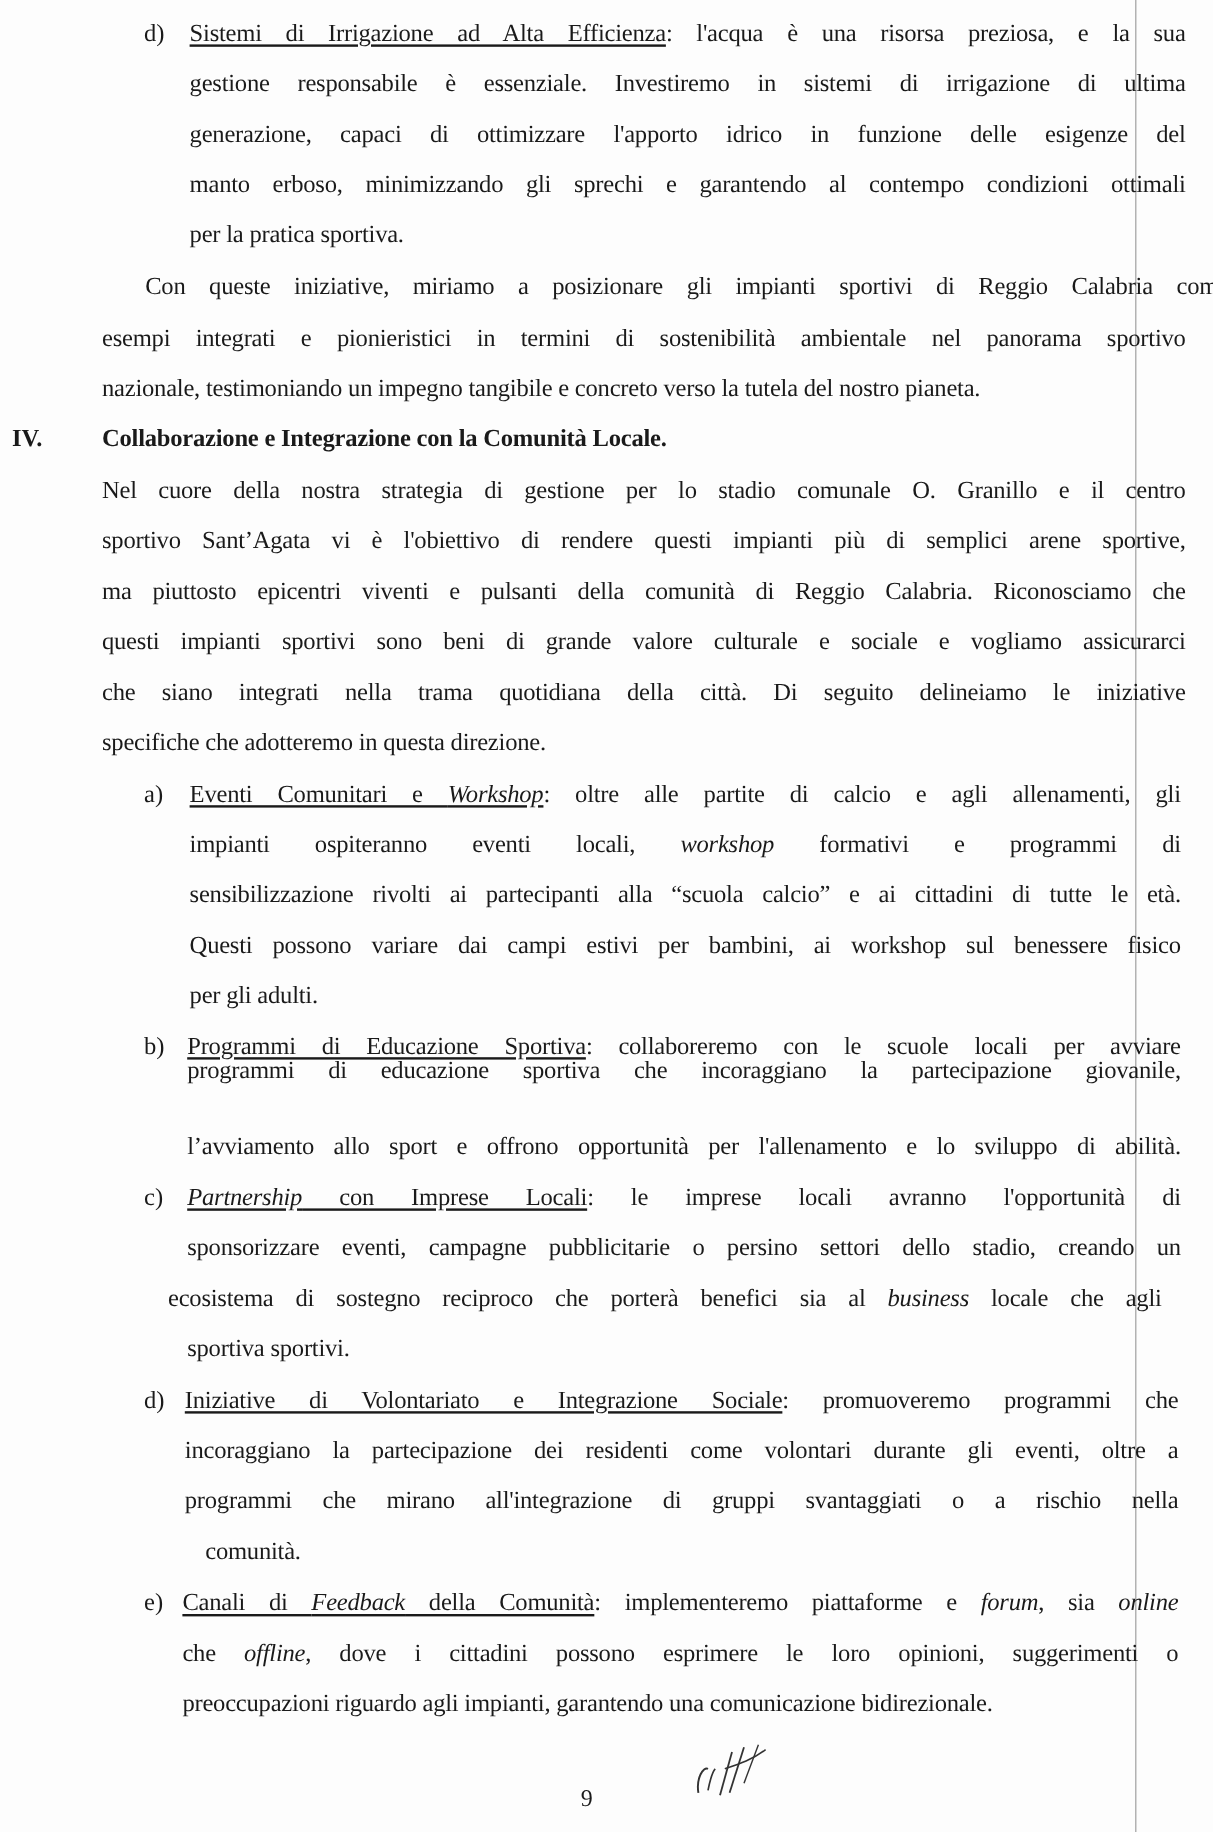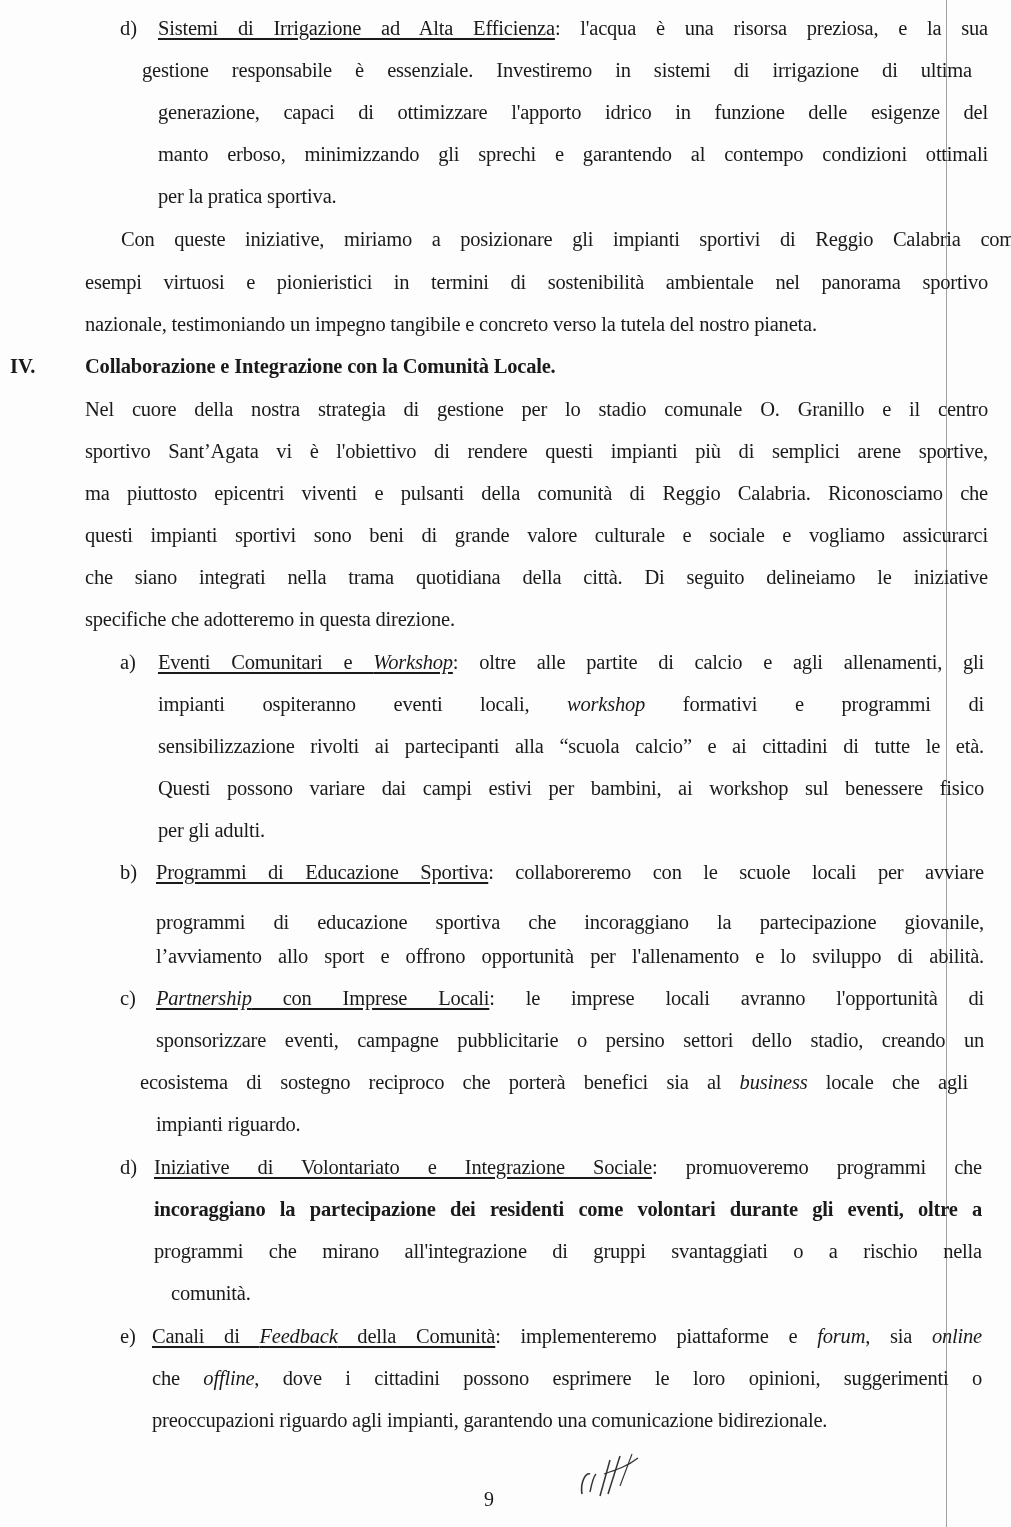--- a/index.html
+++ b/index.html
@@ -23,29 +23,29 @@
     .signature { position: absolute; left: 576px; top: 1452px; }
   </style>
 </head>
 <body>
 
 <div class="page-line"></div>
 
 <div>
   <span class="label" style="left:120px; top:16px;">d)</span>
   <div class="line just" style="left:158px; top:16px; width:830px;"><span class="u">Sistemi di Irrigazione ad Alta Efficienza</span><span>: l'acqua è una risorsa preziosa, e la sua</span></div>
-  <div class="line just" style="left:142px; top:58px; width:830px;">gestione responsabile è essenziale. Investiremo in sistemi di irrigazione di ultima</div>
+  <div class="line just" style="left:158px; top:58px; width:830px;">gestione responsabile è essenziale. Investiremo in sistemi di irrigazione di ultima</div>
   <div class="line just" style="left:158px; top:100px; width:830px;">generazione, capaci di ottimizzare l'apporto idrico in funzione delle esigenze del</div>
   <div class="line just" style="left:158px; top:142px; width:830px;">manto erboso, minimizzando gli sprechi e garantendo al contempo condizioni ottimali</div>
   <div class="line" style="left:158px; top:184px;">per la pratica sportiva.</div>
 </div>
 
 <div>
   <div class="line just" style="left:85px; top:227px; width:903px;margin-left:36px;">Con queste iniziative, miriamo a posizionare gli impianti sportivi di Reggio Calabria come</div>
-  <div class="line just" style="left:85px; top:270px; width:903px;">esempi virtuosi e pionieristici in termini di sostenibilità ambientale nel panorama sportivo</div>
+  <div class="line just" style="left:85px; top:270px; width:903px;">esempi integrati e pionieristici in termini di sostenibilità ambientale nel panorama sportivo</div>
   <div class="line" style="left:85px; top:312px;">nazionale, testimoniando un impegno tangibile e concreto verso la tutela del nostro pianeta.</div>
 </div>
 
 <div>
   <span class="label b" style="left:10px; top:354px;">IV.</span>
   <span class="line b" style="left:85px; top:354px;">Collaborazione e Integrazione con la Comunità Locale.</span>
 </div>
 
 <div>
   <div class="line just" style="left:85px; top:397px; width:903px;">Nel cuore della nostra strategia di gestione per lo stadio comunale O. Granillo e il centro</div>
@@ -61,36 +61,36 @@
   <div class="line just" style="left:158px; top:650px; width:826px;"><span class="u"><span>Eventi Comunitari e </span><span class="i">Workshop</span></span><span>: oltre alle partite di calcio e agli allenamenti, gli</span></div>
   <div class="line just" style="left:158px; top:692px; width:826px; word-spacing:14px;"><span>impianti ospiteranno eventi locali, </span><span class="i">workshop</span><span> formativi e programmi di</span></div>
   <div class="line just" style="left:158px; top:734px; width:826px;">sensibilizzazione rivolti ai partecipanti alla “scuola calcio” e ai cittadini di tutte le età.</div>
   <div class="line just" style="left:158px; top:776px; width:826px;">Questi possono variare dai campi estivi per bambini, ai workshop sul benessere fisico</div>
   <div class="line" style="left:158px; top:818px;">per gli adulti.</div>
 </div>
 
 <div>
   <span class="label" style="left:120px; top:860px;">b)</span>
   <div class="line just" style="left:156px; top:860px; width:828px;"><span class="u">Programmi di Educazione Sportiva</span><span>: collaboreremo con le scuole locali per avviare</span></div>
-  <div class="line just" style="left:156px; top:910px; width:828px;">programmi di educazione sportiva che incoraggiano la partecipazione giovanile,</div>
+  <div class="line just" style="left:156px; top:880px; width:828px;">programmi di educazione sportiva che incoraggiano la partecipazione giovanile,</div>
   <div class="line just" style="left:156px; top:944px; width:828px;">l’avviamento allo sport e offrono opportunità per l'allenamento e lo sviluppo di abilità.</div>
 </div>
 
 <div>
   <span class="label" style="left:120px; top:986px;">c)</span>
   <div class="line just" style="left:156px; top:986px; width:828px;"><span class="u"><span class="i">Partnership</span><span> con Imprese Locali</span></span><span>: le imprese locali avranno l'opportunità di</span></div>
   <div class="line just" style="left:156px; top:1028px; width:828px;">sponsorizzare eventi, campagne pubblicitarie o persino settori dello stadio, creando un</div>
   <div class="line just" style="left:140px; top:1070px; width:828px;"><span>ecosistema di sostegno reciproco che porterà benefici sia al </span><span class="i">business</span><span> locale che agli</span></div>
-  <div class="line" style="left:156px; top:1112px;">impianti riguardo.</div>
+  <div class="line" style="left:156px; top:1112px;">sportiva sportivi.</div>
 </div>
 
 <div>
   <span class="label" style="left:120px; top:1155px;">d)</span>
   <div class="line just" style="left:154px; top:1155px; width:828px;"><span class="u">Iniziative di Volontariato e Integrazione Sociale</span><span>: promuoveremo programmi che</span></div>
-  <div class="line just" style="left:154px; top:1197px; width:828px;font-weight:bold;">incoraggiano la partecipazione dei residenti come volontari durante gli eventi, oltre a</div>
+  <div class="line just" style="left:154px; top:1197px; width:828px;">incoraggiano la partecipazione dei residenti come volontari durante gli eventi, oltre a</div>
   <div class="line just" style="left:154px; top:1239px; width:828px;">programmi che mirano all'integrazione di gruppi svantaggiati o a rischio nella</div>
   <div class="line" style="left:154px; top:1281px;margin-left:17px;">comunità.</div>
 </div>
 
 <div>
   <span class="label" style="left:120px; top:1324px;">e)</span>
   <div class="line just" style="left:152px; top:1324px; width:830px;"><span class="u"><span>Canali di </span><span class="i">Feedback</span><span> della Comunità</span></span><span>: implementeremo piattaforme e </span><span class="i">forum</span><span>, sia </span><span class="i">online</span></div>
   <div class="line just" style="left:152px; top:1366px; width:830px;"><span>che </span><span class="i">offline</span><span>, dove i cittadini possono esprimere le loro opinioni, suggerimenti o</span></div>
   <div class="line" style="left:152px; top:1408px;">preoccupazioni riguardo agli impianti, garantendo una comunicazione bidirezionale.</div>
 </div>

